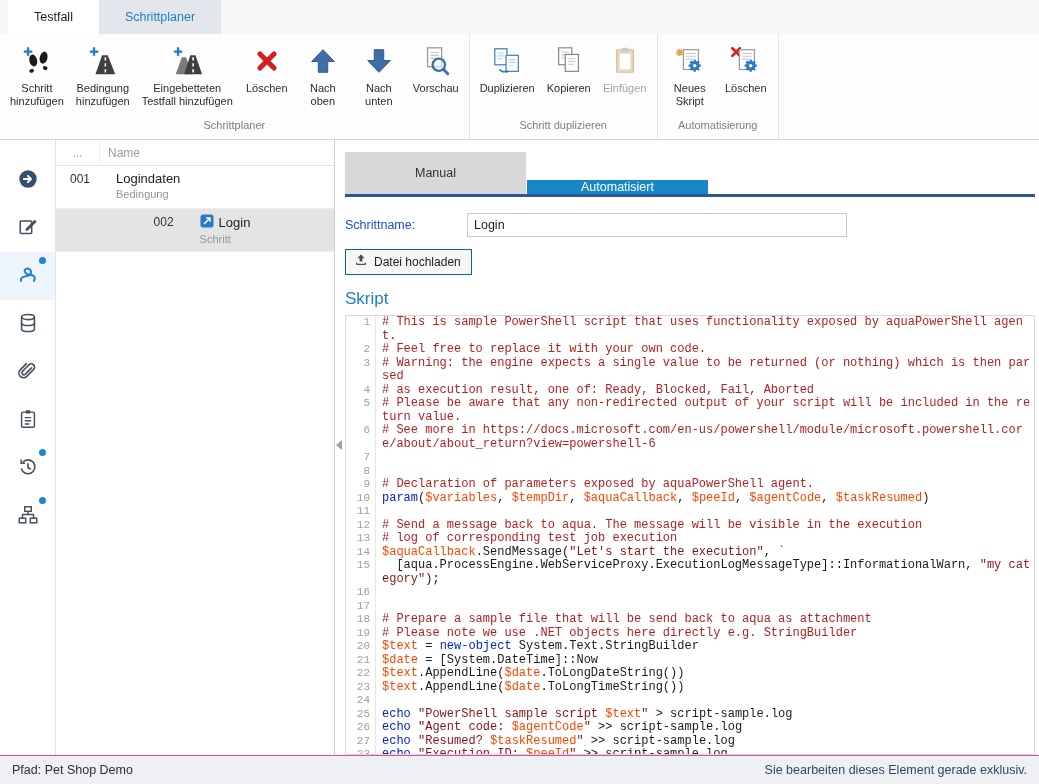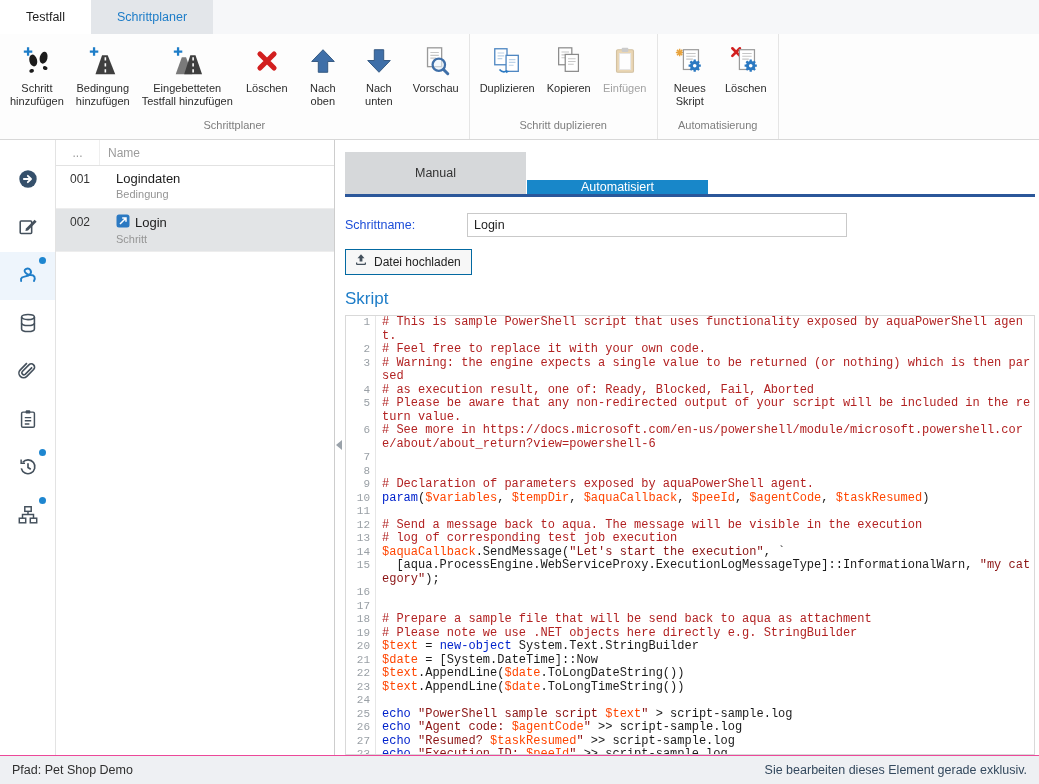--- a/index.html
+++ b/index.html
@@ -1,21 +1,21 @@
 <!DOCTYPE html>
 <html><head>
 <meta charset="utf-8">
 <style>
   * { margin:0; padding:0; box-sizing:border-box; }
   html,body { width:1039px; height:784px; overflow:hidden; }
   body { font-family:"Liberation Sans",sans-serif; font-size:12px; color:#222; background:#fff; }
   .app { display:flex; flex-direction:column; width:1039px; height:784px; }
 
   
-  .tabbar { height:34px; background:#f6f7f9; display:flex; align-items:stretch; flex:0 0 34px; }
+  .tabbar { height:34px; background:#f6f7f9; display:flex; align-items:stretch; padding-left:8px; flex:0 0 34px; }
   .tab { padding:0 26px; display:flex; align-items:center; font-size:12.5px; cursor:default; }
   .tab.testfall { background:#ffffff; color:#1d1d1d; }
   .tab.schrittplaner { background:#e3e6ea; color:#1e7dc8; }
 
   
   .ribbon { height:106px; flex:0 0 106px; background:#fdfdfd; border-bottom:1px solid #d8d8d8; display:flex; align-items:stretch; }
   .rgroup { display:flex; flex-direction:column; border-right:1px solid #e5e5e5; padding:0 4px; }
   .rrow { flex:1; display:flex; align-items:flex-start; padding-top:7px; }
   .rbtn { min-width:56px; padding:2px 6px 0 6px; display:flex; flex-direction:column; align-items:center; text-align:center; cursor:default; }
   .ricon { width:34px; height:36px; display:flex; align-items:center; justify-content:center; }
@@ -32,21 +32,21 @@
   .sbitem { position:relative; height:48px; display:flex; align-items:center; justify-content:center; cursor:default; }
   .sbitem.sel { background:#eef5fc; }
   .sdot { position:absolute; top:5px; right:9px; width:7px; height:7px; border-radius:50%; background:#1e86d0; }
 
   
   .steps { width:279px; flex:0 0 279px; border-right:1px solid #cdcdcd; background:#fff; display:flex; flex-direction:column; }
   .steps-header { height:26px; flex:0 0 26px; display:flex; align-items:center; border-bottom:1px solid #e2e2e2; color:#9b9b9b; font-size:12px; }
   .col-num { width:44px; text-align:center; border-right:1px solid #efefef; height:100%; display:flex; align-items:center; justify-content:center; }
   .col-name { padding-left:8px; }
   .srow { height:43px; display:flex; border-bottom:1px solid #ededed; cursor:default;gap:16px; }
-  .srow.sel { background:#e2e4e6; }
+  .srow.sel { background:#e2e4e6;justify-content:center; }
   .srow .num { width:44px; padding:6px 0 0 14px; font-size:12px; color:#333; }
   .srow .body { padding-top:5px; }
   .srow .title { font-size:13px; color:#1c1c1c; display:flex; align-items:center; gap:5px; }
   .srow .subtitle { font-size:11px; color:#959595; margin-top:2px; }
 
   
   .detail { flex:1; min-width:0; position:relative; background:#fff; display:flex; flex-direction:column; padding:12px 4px 0 10px; }
   .collapse-arrow { position:absolute; left:1px; top:300px; width:0; height:0; border-top:5px solid transparent; border-bottom:5px solid transparent; border-right:6px solid #9aa2aa; }
   .dtabs { display:flex; flex:0 0 28px; }
   .dtab { width:181px; display:flex; align-items:center; justify-content:center; font-size:12.5px; cursor:default; }

